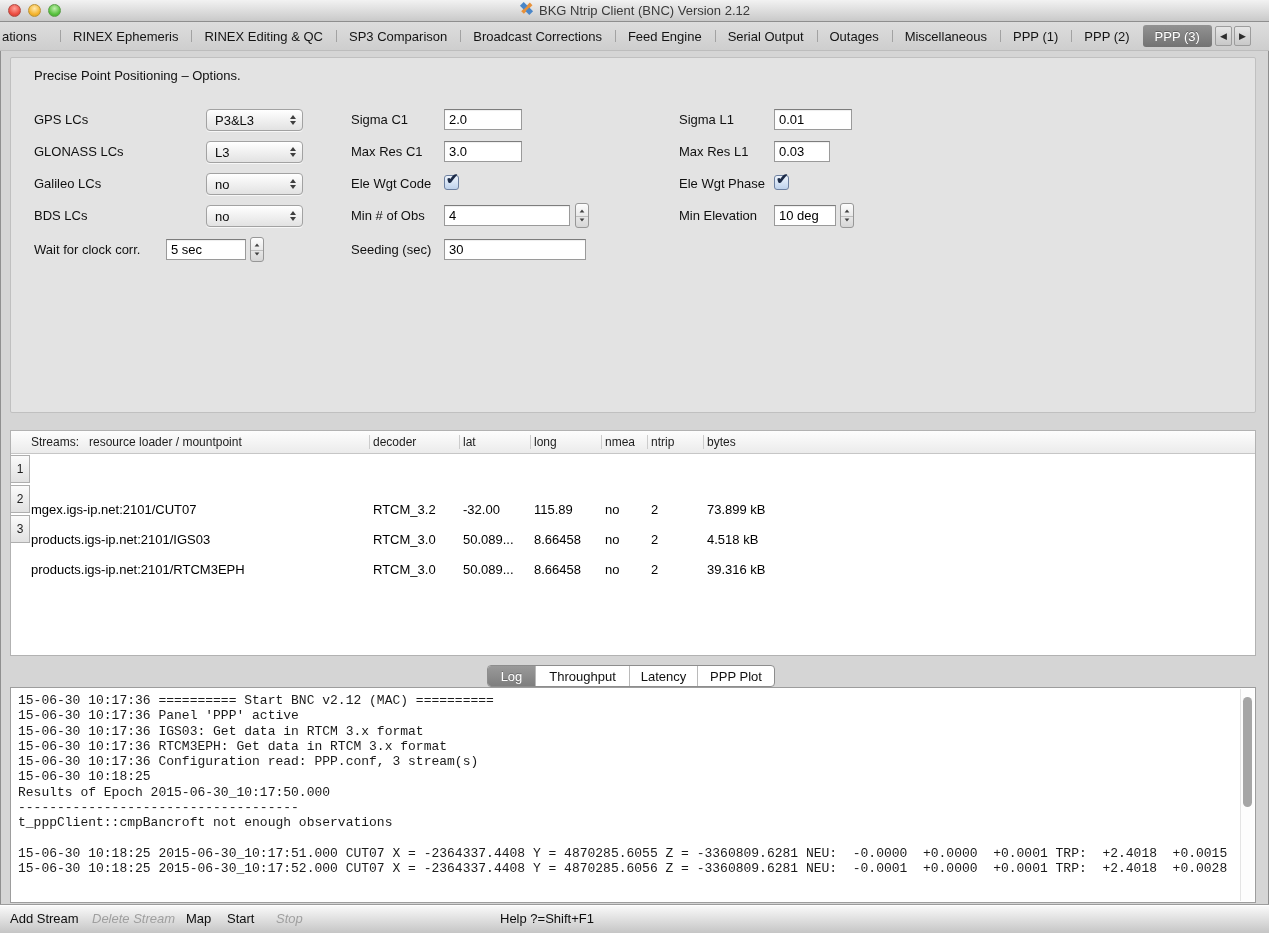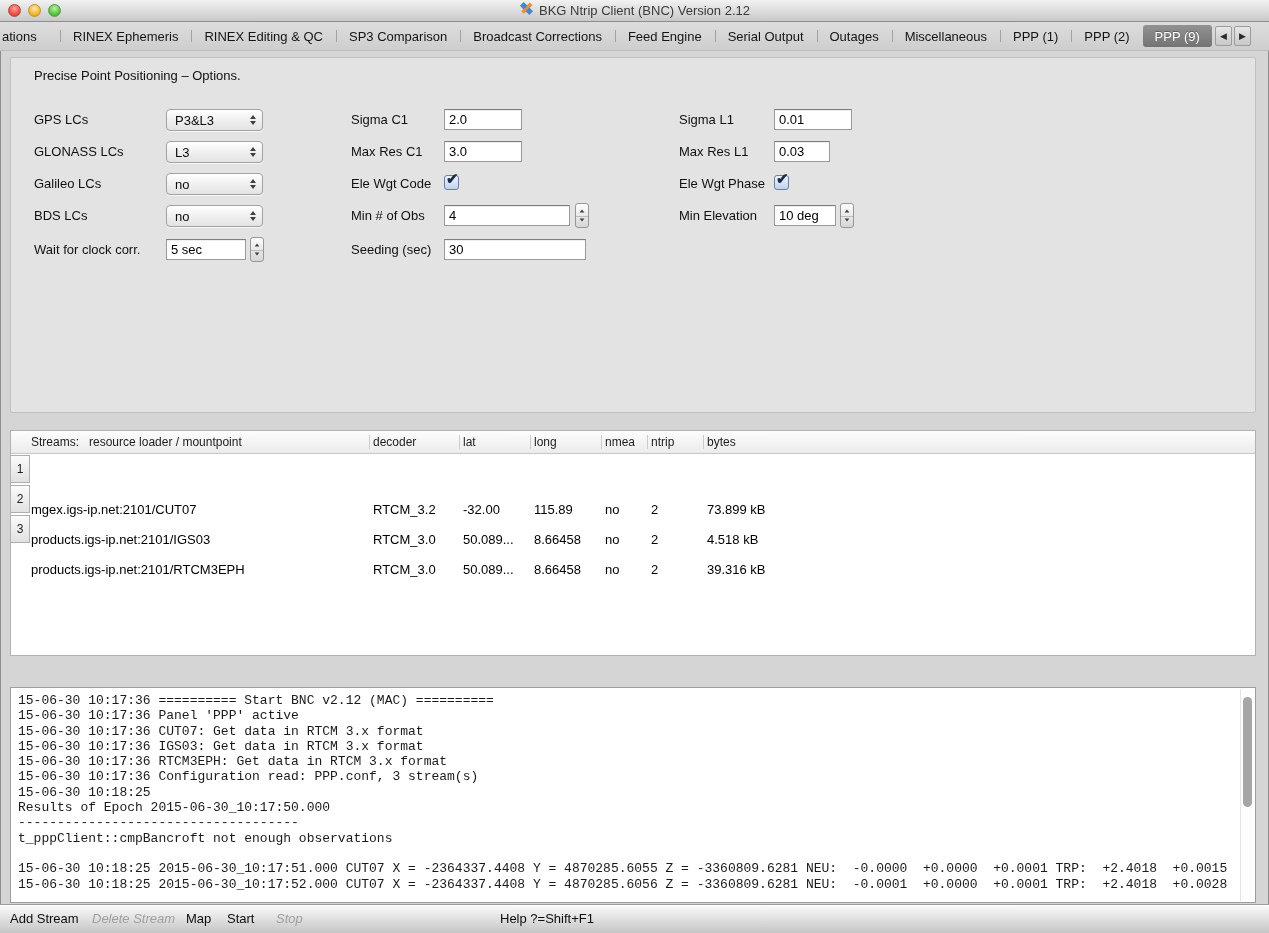--- a/index.html
+++ b/index.html
@@ -37,21 +37,21 @@
   
   .options-panel { position:absolute; left:10px; top:57px; width:1246px; height:356px;
                    background:#e3e3e3; border:1px solid #c0c0c0; border-radius:2px; box-sizing:border-box; }
   .opt-title { position:absolute; left:23px; top:10px; font-size:13px; color:#101010; }
   .fl { position:absolute; font-size:13px; color:#101010; white-space:nowrap; }
   .tf { position:absolute; height:21px; border:1px solid #9a9a9a; border-top-color:#7d7d7d;
         background:#fff; font:13px "Liberation Sans",sans-serif; color:#000;
         padding:0 0 0 4px; box-sizing:border-box; box-shadow:inset 0 1px 1px rgba(0,0,0,.07); }
   .popup { position:absolute; height:22px; border:1px solid #a2a2a2; border-radius:4px;
            background:linear-gradient(#ffffff,#e2e2e2); box-shadow:0 1px 0 rgba(255,255,255,.7);
-           display:flex; align-items:center; box-sizing:border-box; }
+           display:flex; align-items:center; box-sizing:border-box;margin-left:40px; }
   .popup-val { font-size:13px; font-weight:500; color:#0c0c0c; padding-left:8px; flex:1; }
   .popup-arrows { display:flex; flex-direction:column; align-items:center; gap:2px; padding-right:6px; }
   .tri-up { width:0; height:0; border-left:3.5px solid transparent; border-right:3.5px solid transparent;
             border-bottom:4.5px solid #3f3f3f; display:block; }
   .tri-dn { width:0; height:0; border-left:3.5px solid transparent; border-right:3.5px solid transparent;
             border-top:4.5px solid #3f3f3f; display:block; }
   .stepper { position:absolute; width:14px; height:25px; border:1px solid #979797; border-radius:3px;
              background:linear-gradient(#fdfdfd,#d6d6d6); box-sizing:border-box;
              display:flex; flex-direction:column; align-items:center; justify-content:space-evenly; }
   .stepper .mid { position:absolute; left:0; right:0; top:12px; height:1px; background:#bdbdbd; }
@@ -125,21 +125,21 @@
     <div class="tab">RINEX Ephemeris</div>
     <div class="tab">RINEX Editing &amp; QC</div>
     <div class="tab">SP3 Comparison</div>
     <div class="tab">Broadcast Corrections</div>
     <div class="tab">Feed Engine</div>
     <div class="tab">Serial Output</div>
     <div class="tab">Outages</div>
     <div class="tab">Miscellaneous</div>
     <div class="tab">PPP (1)</div>
     <div class="tab">PPP (2)</div>
-    <div class="tab selected">PPP (9)</div>
+    <div class="tab selected">PPP (3)</div>
     <div class="tab-arrows">
       <span class="arrow-btn">◀</span>
       <span class="arrow-btn">▶</span>
     </div>
   </div>
 
   <div class="options-panel">
     <div class="opt-title">Precise Point Positioning – Options.</div>
 
     <div class="fl" style="left:23px; top:54px">GPS LCs</div>
@@ -259,26 +259,31 @@
       <span class="td" style="left:20px">products.igs-ip.net:2101/RTCM3EPH</span>
       <span class="td" style="left:362px">RTCM_3.0</span>
       <span class="td" style="left:452px">50.089...</span>
       <span class="td" style="left:523px">8.66458</span>
       <span class="td" style="left:594px">no</span>
       <span class="td" style="left:640px">2</span>
       <span class="td" style="left:696px">39.316 kB</span>
     </div>
   </div>
 
+  <div class="seg-ctl">
+    <div class="seg selected" style="width:47px">Log</div>
+    <div class="seg" style="width:94px">Throughput</div>
+    <div class="seg" style="width:68px">Latency</div>
+    <div class="seg" style="width:77px">PPP Plot</div>
+  </div>
 
   <div class="log-panel">
     <div class="log-lines">
       <div class="log-line">15-06-30 10:17:36 ========== Start BNC v2.12 (MAC) ==========</div>
       <div class="log-line">15-06-30 10:17:36 Panel 'PPP' active</div>
-      <div class="log-line">15-06-30 10:17:36 CUT07: Get data in RTCM 3.x format</div>
       <div class="log-line">15-06-30 10:17:36 IGS03: Get data in RTCM 3.x format</div>
       <div class="log-line">15-06-30 10:17:36 RTCM3EPH: Get data in RTCM 3.x format</div>
       <div class="log-line">15-06-30 10:17:36 Configuration read: PPP.conf, 3 stream(s)</div>
       <div class="log-line">15-06-30 10:18:25</div>
       <div class="log-line">Results of Epoch 2015-06-30_10:17:50.000</div>
       <div class="log-line">------------------------------------</div>
       <div class="log-line">t_pppClient::cmpBancroft not enough observations</div>
       <div class="log-line"></div>
       <div class="log-line">15-06-30 10:18:25 2015-06-30_10:17:51.000 CUT07 X = -2364337.4408 Y = 4870285.6055 Z = -3360809.6281 NEU:  -0.0000  +0.0000  +0.0001 TRP:  +2.4018  +0.0015</div>
       <div class="log-line">15-06-30 10:18:25 2015-06-30_10:17:52.000 CUT07 X = -2364337.4408 Y = 4870285.6056 Z = -3360809.6281 NEU:  -0.0001  +0.0000  +0.0001 TRP:  +2.4018  +0.0028</div>

